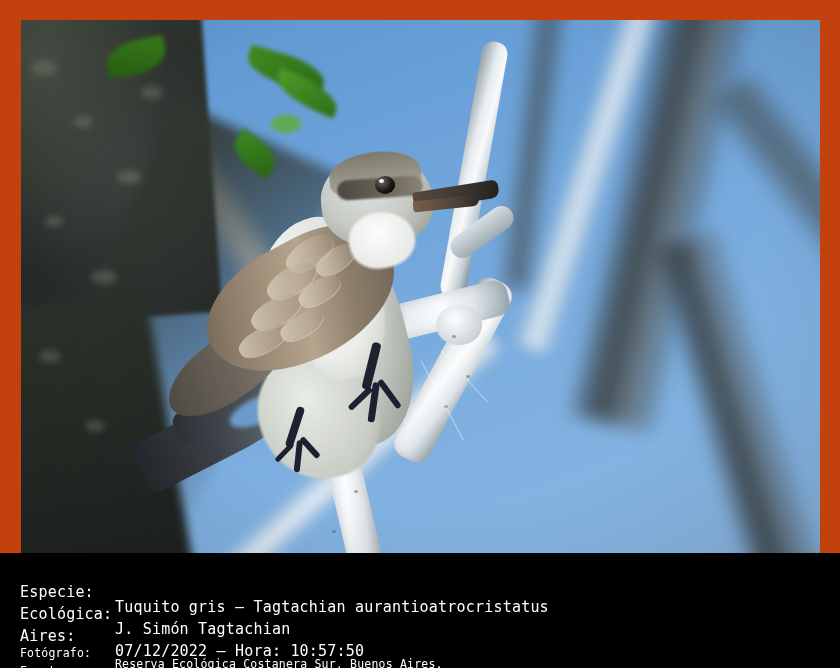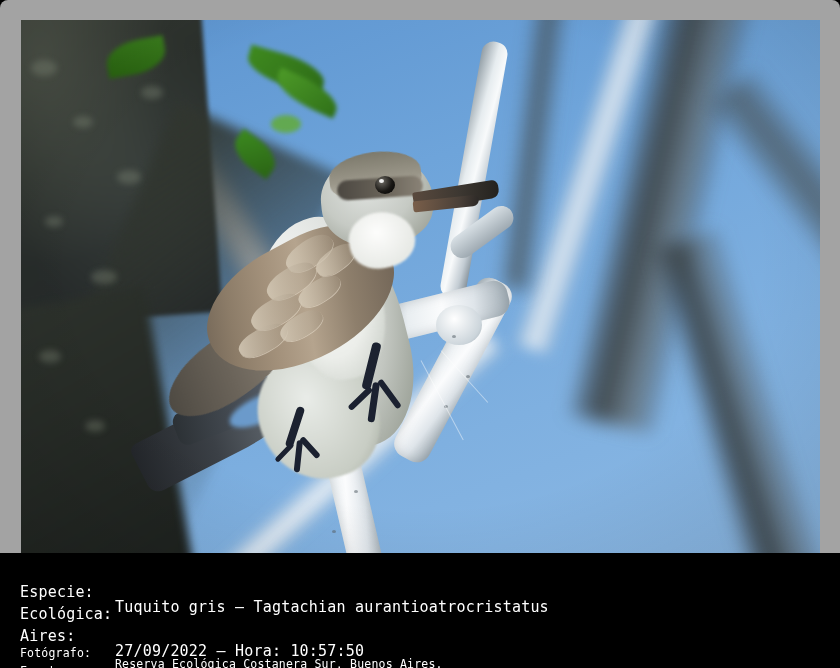--- a/index.html
+++ b/index.html
@@ -1,17 +1,17 @@
 <!DOCTYPE html>
 <html><head>
 <meta charset="utf-8">
 <style>
   html,body{margin:0;padding:0;background:#000;}
   body{width:840px;height:668px;overflow:hidden;font-family:"DejaVu Sans Mono","Liberation Mono",monospace;}
-  .stage{position:relative;width:840px;height:668px;background:#a3a3a3;border-radius:8px;}
+  .stage{position:relative;width:840px;height:668px;background:#c2410c;}
 
   
   .photo{position:absolute;left:21px;top:20px;width:799px;height:533px;overflow:hidden;background:#6fa3d8;}
   .sky{position:absolute;inset:0;
        background:linear-gradient(160deg,#5b93cf 0%,#6ea4da 35%,#7fb0e0 70%,#8bb8e4 100%);}
 
   
   .bgbranch{position:absolute;background:rgba(225,232,238,.82);filter:blur(7px);}
   .bgb1{left:150px;top:-40px;width:42px;height:360px;transform:rotate(-32deg);
         background:linear-gradient(90deg,rgba(200,212,222,.5),rgba(243,246,248,.95),rgba(190,204,216,.45));}
@@ -266,25 +266,26 @@
 
   <div class="caption">
 
     <div class="row big r1">
       <span class="lbl">Especie:</span>
       <span class="val">Tuquito gris — Tagtachian aurantioatrocristatus</span>
     </div>
 
     <div class="row big r2">
       <span class="lbl">Ecológica:</span>
+      <span class="val">J. Simón Tagtachian</span>
     </div>
 
     <div class="row big r3">
       <span class="lbl">Aires:</span>
-      <span class="val">27/09/2022 — Hora: 10:57:50</span>
+      <span class="val">07/12/2022 — Hora: 10:57:50</span>
     </div>
 
     <div class="row sml r4">
       <span class="lbl">Fotógrafo:</span>
       <span class="val">Reserva Ecológica Costanera Sur, Buenos Aires.</span>
     </div>
 
     <div class="row sml r5">
       <span class="lbl">Fuente:</span>
       

